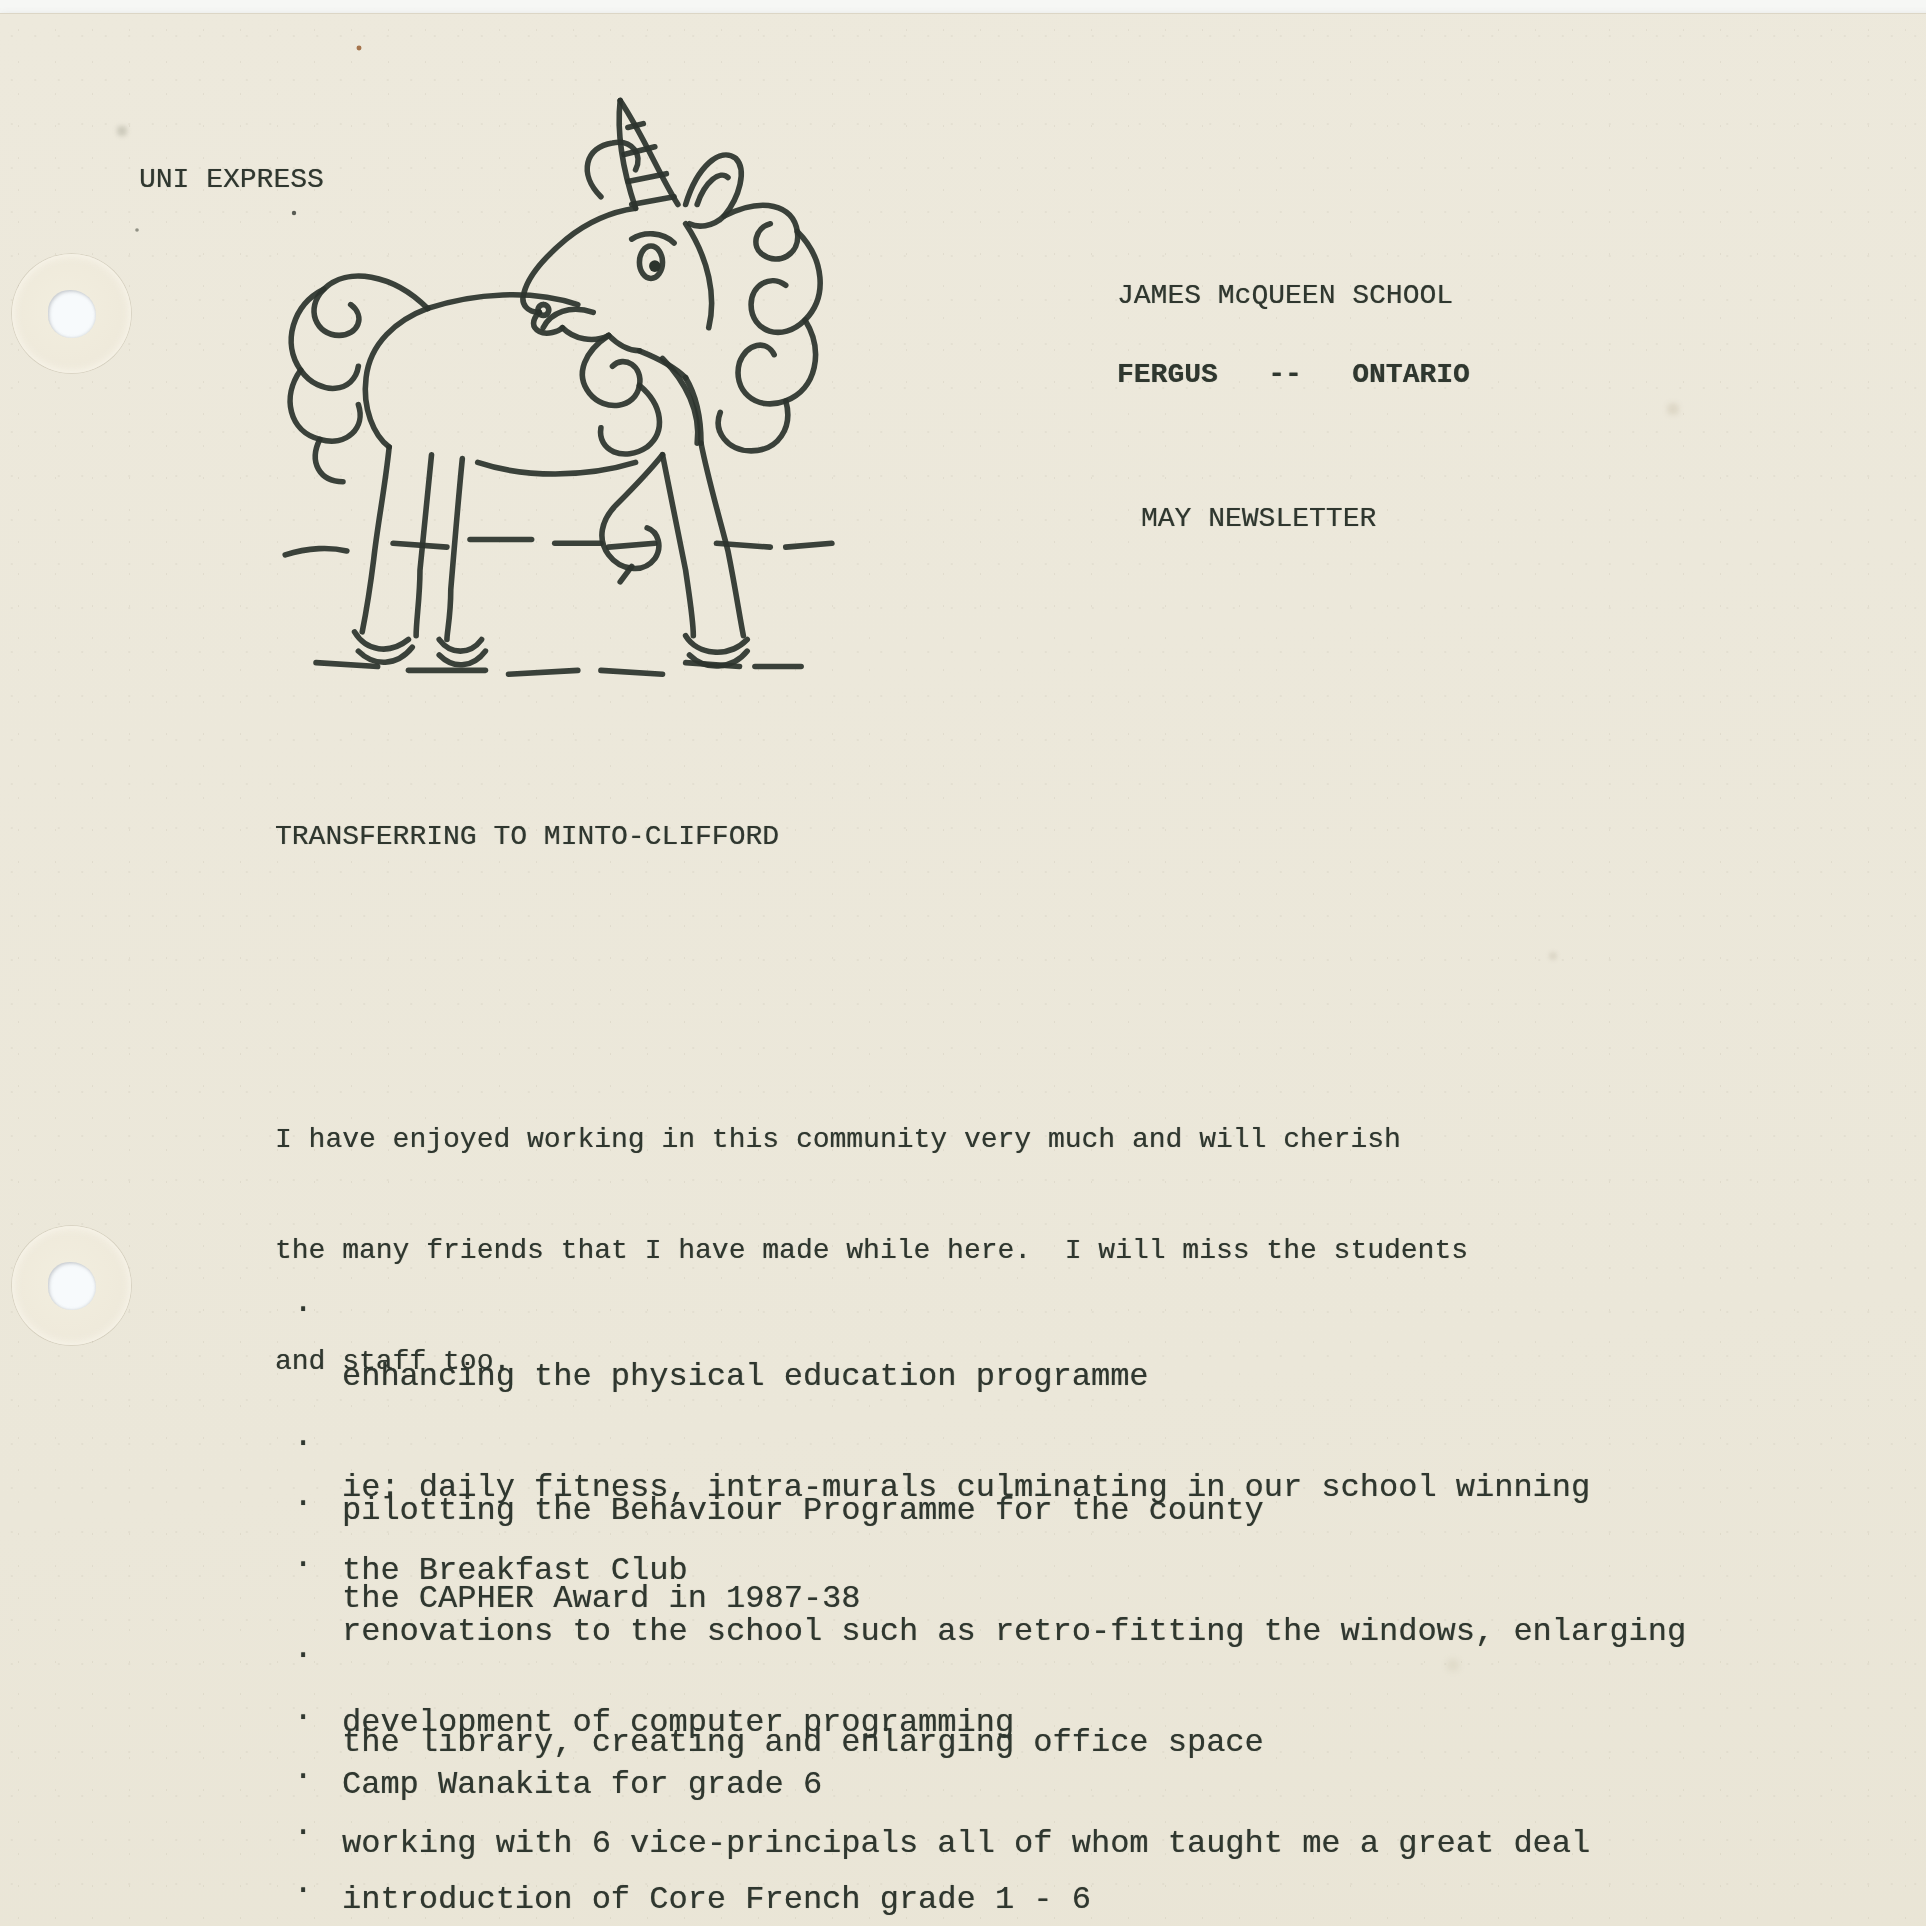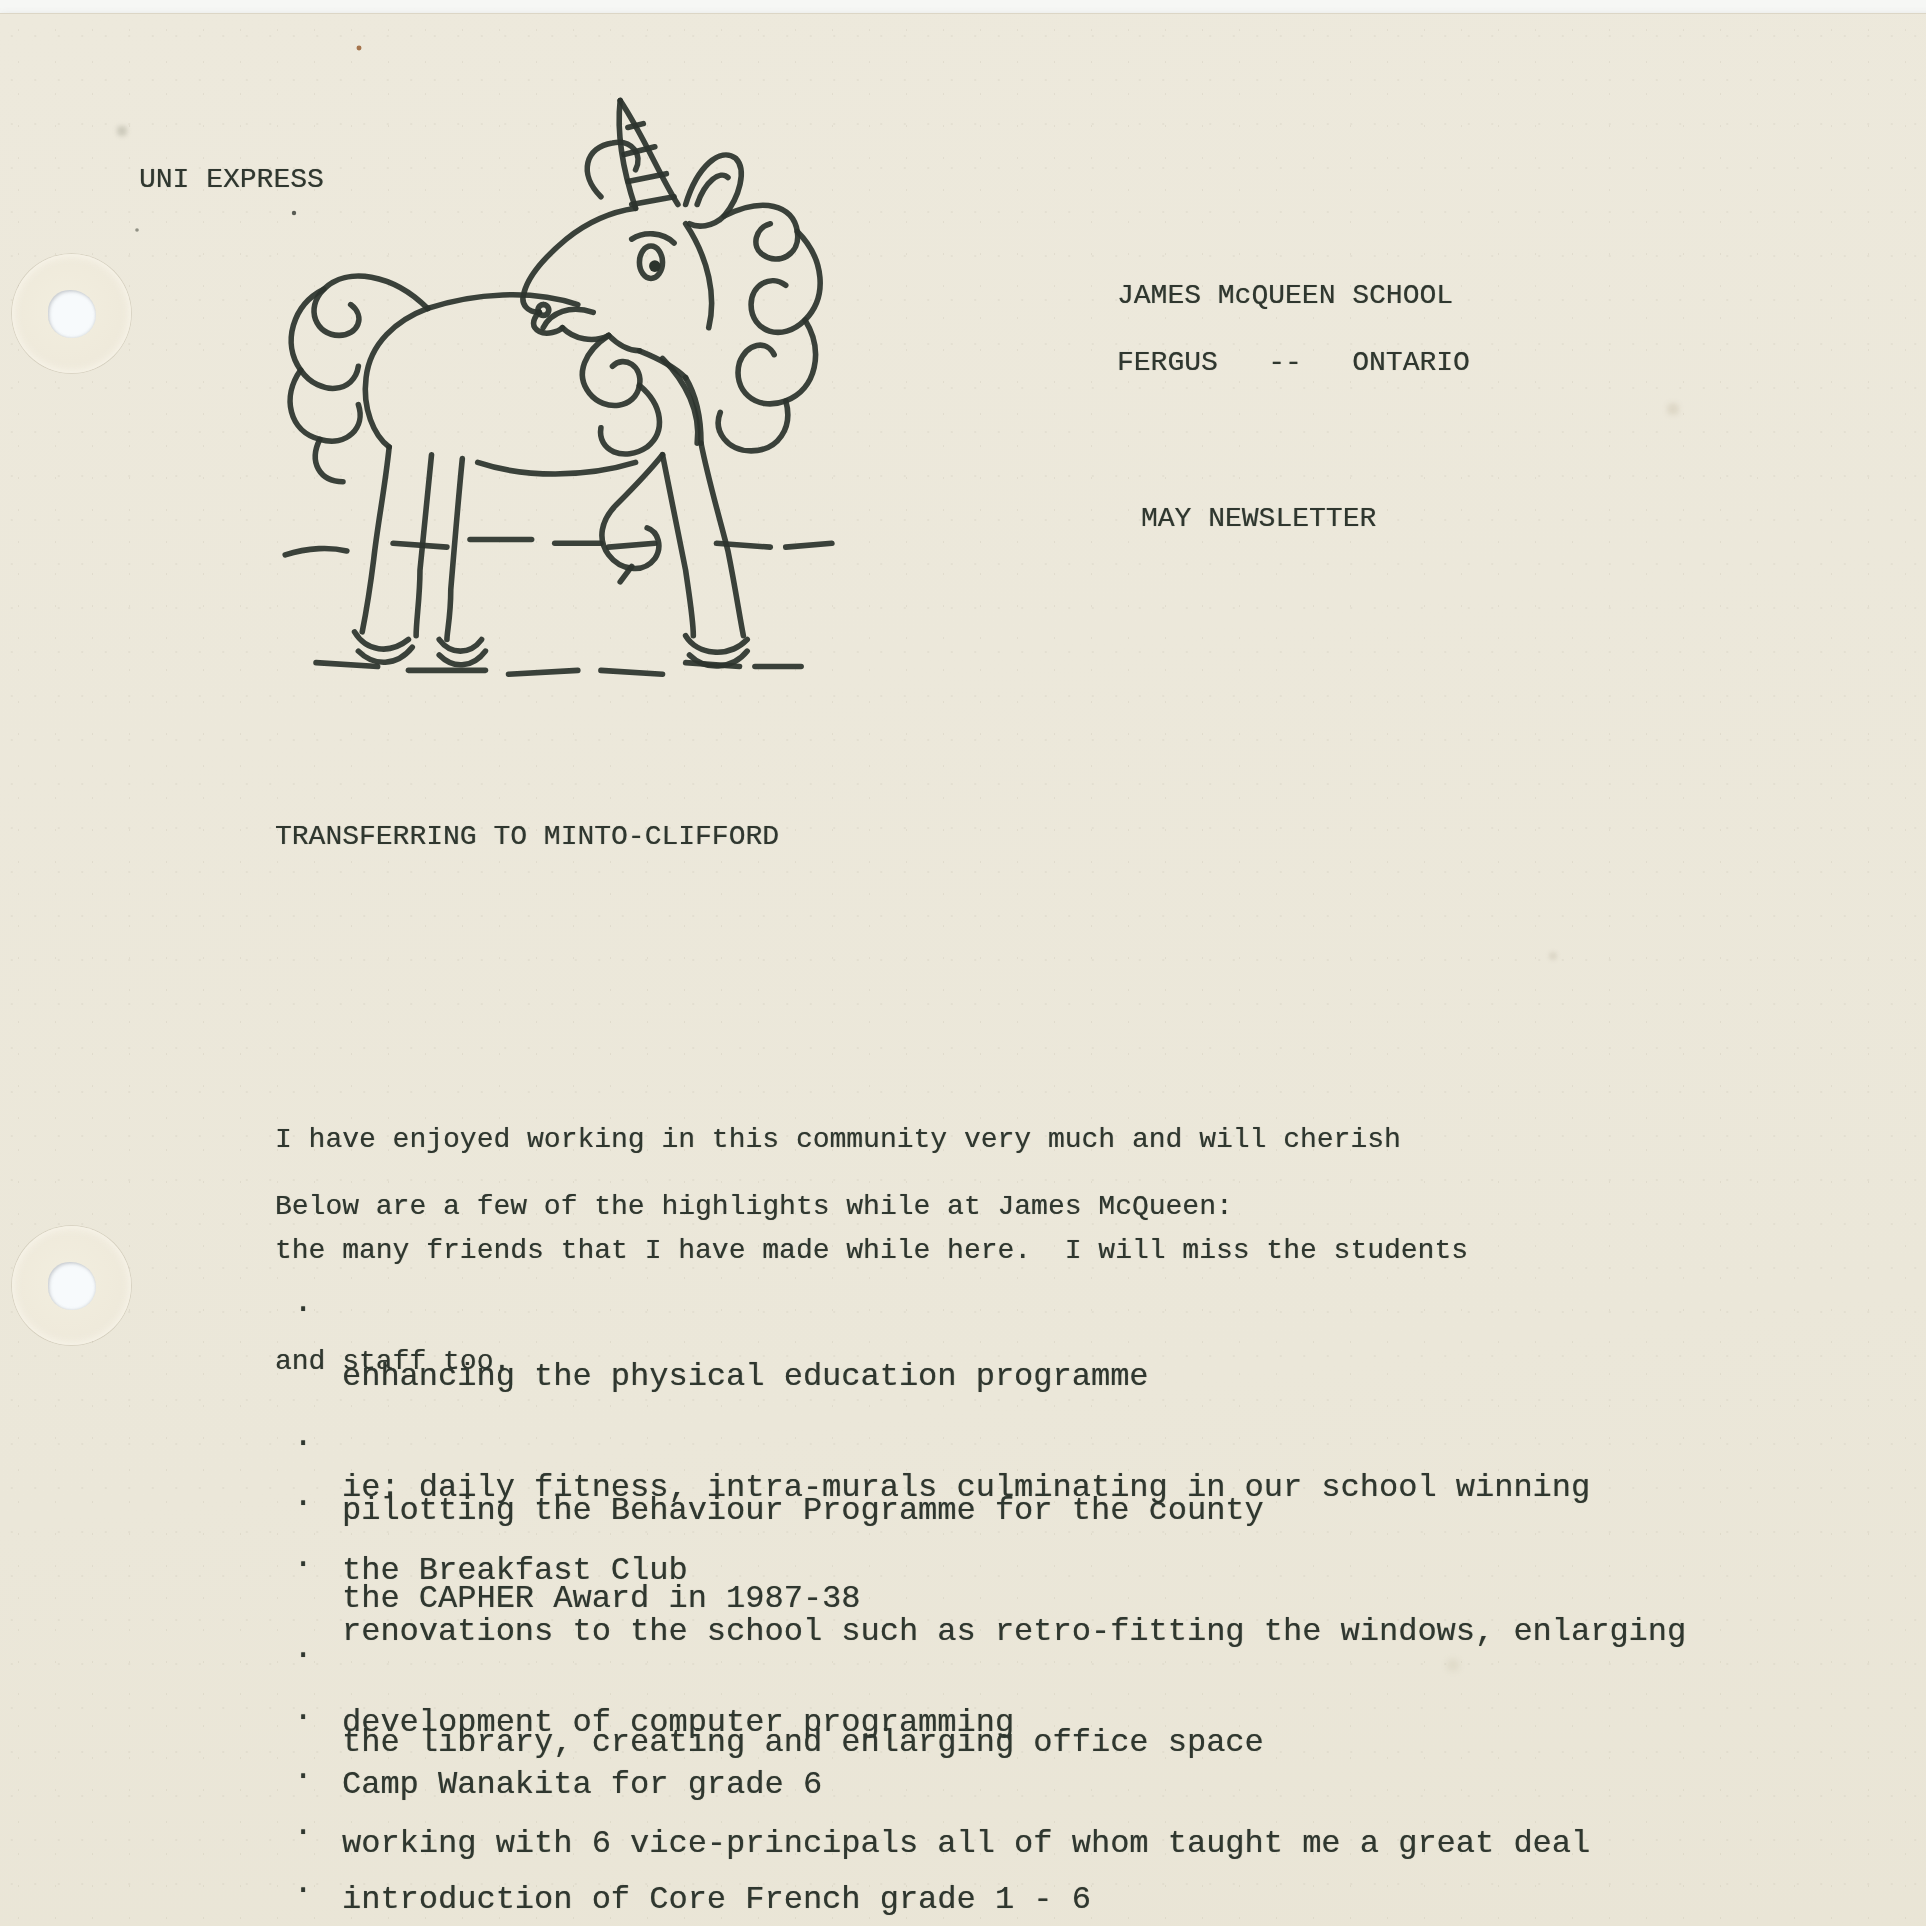--- a/index.html
+++ b/index.html
@@ -144,33 +144,32 @@
       <path d="M136,119 l12,-1"></path>
     <path d="M14,149 l16,1"></path>
       <path d="M38,151 l20,0"></path>
       <path d="M64,152 l18,-1"></path>
     <path d="M88,151 l16,1"></path>
       <path d="M110,149 l14,1"></path>
       <path d="M128,150 l12,0"></path>
   </svg>
 
   <div class="txt" style="left:1117px;top:269px;margin-top:8px;">JAMES McQUEEN SCHOOL</div>
-  <div class="txt" style="left:1117px;top:344px;">FERGUS   --   ONTARIO</div>
+  <div class="txt" style="left:1117px;top:356px;font-weight:bold;">FERGUS   --   ONTARIO</div>
   <div class="txt" style="left:1117px;top:500px;margin-left:24px;">MAY NEWSLETTER</div>
 
   <div class="txt" style="left:275px;top:818px;">TRANSFERRING TO MINTO-CLIFFORD</div>
 
 
   <div class="txt" style="left:275px;top:1047px;">
     <div>I have enjoyed working in this community very much and will cherish</div>
     <div>the many friends that I have made while here.  I will miss the students</div>
     <div>and staff too.</div>
   </div>
 
-  <div class="txt" style="left:275px;top:1188px;">Below are a few of the highlights while at James McQueen:</div>
 
   <div class="bullet-item" style="top:1284px;">
     <span class="marker">.</span>
     <div class="lines">
       <div>enhancing the physical education programme</div>
       <div>ie: daily fitness, intra-murals culminating in our school winning</div>
       <div>the CAPHER Award in 1987-38</div>
     </div>
   </div>
 

